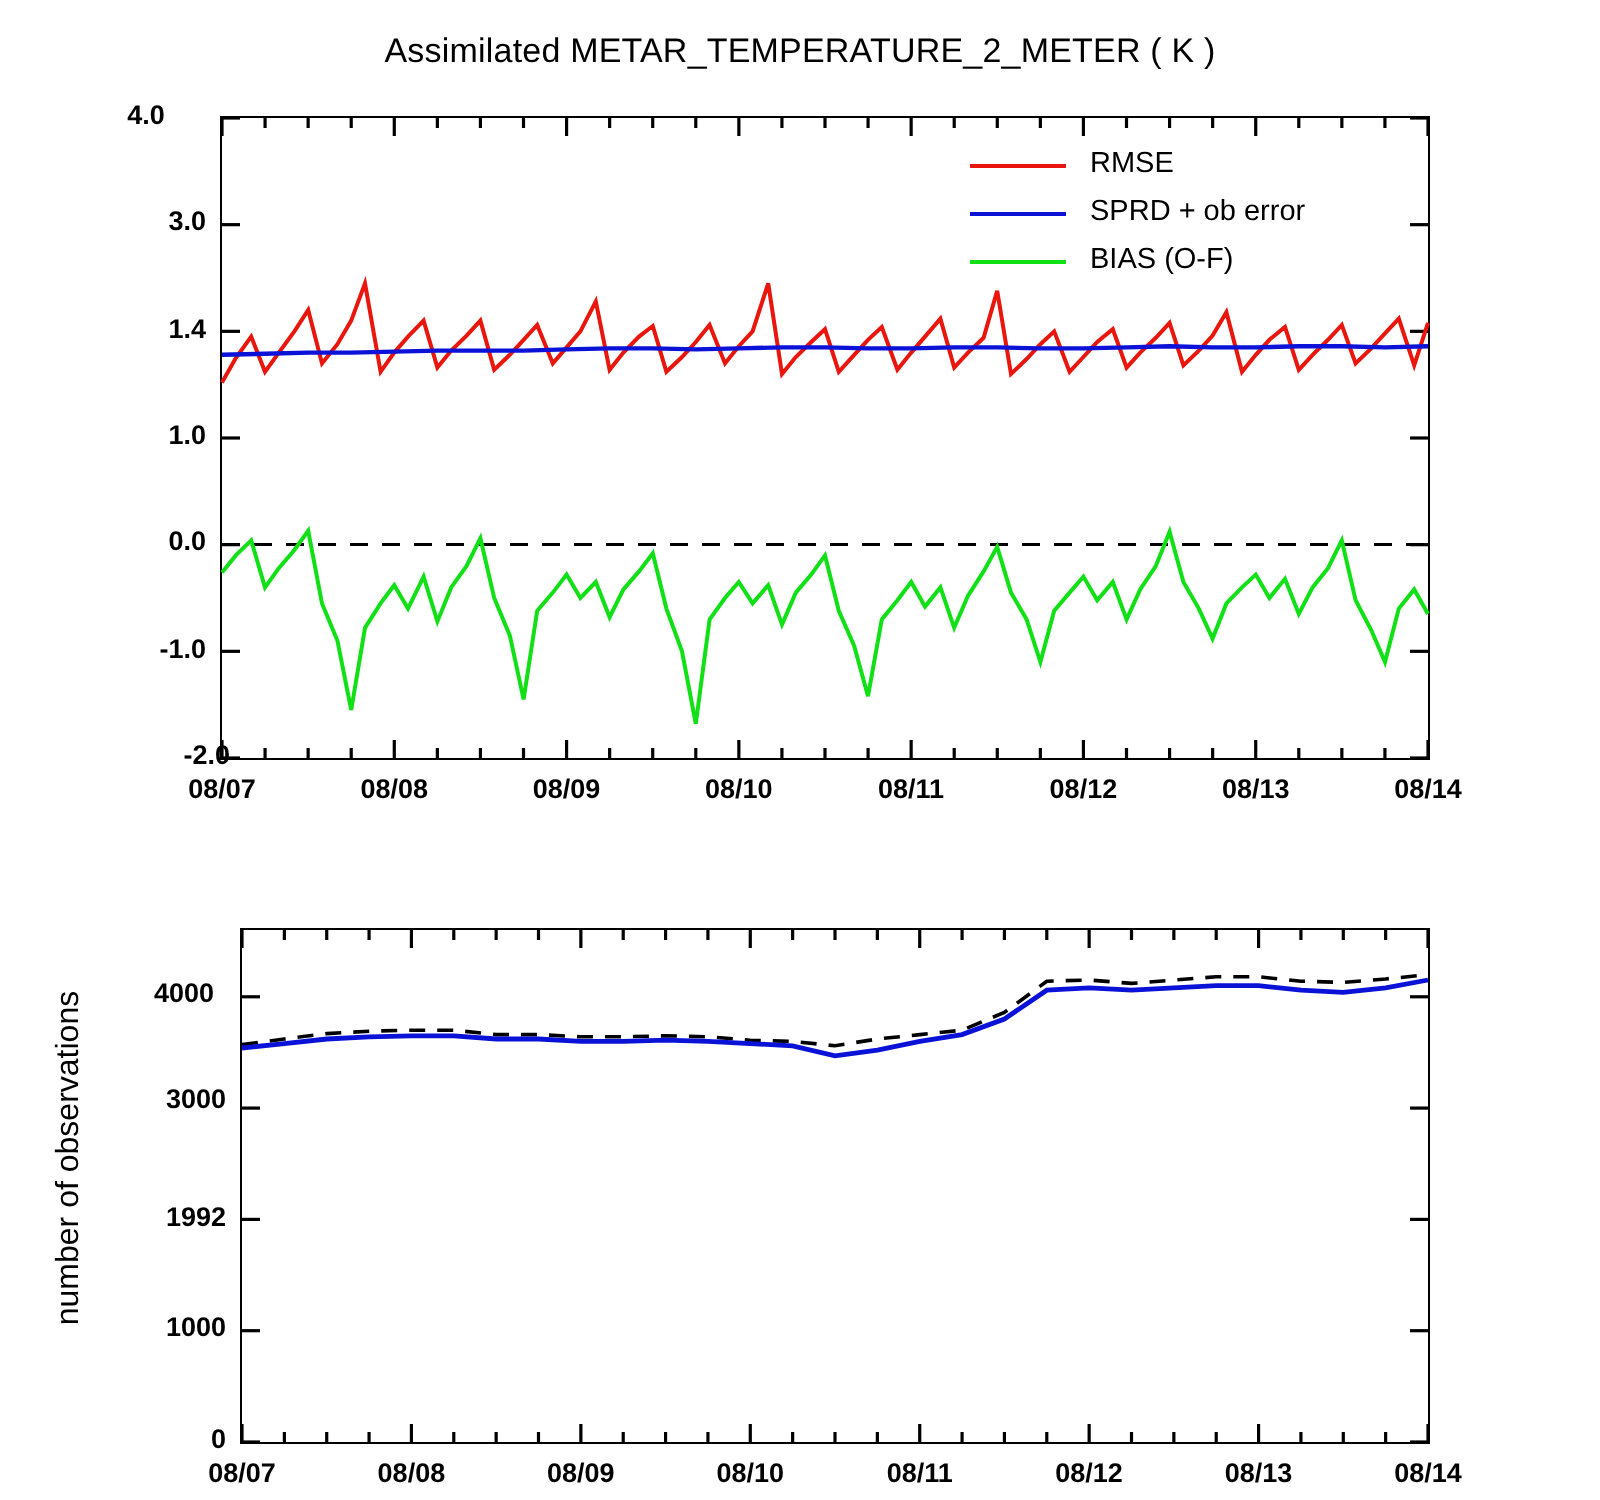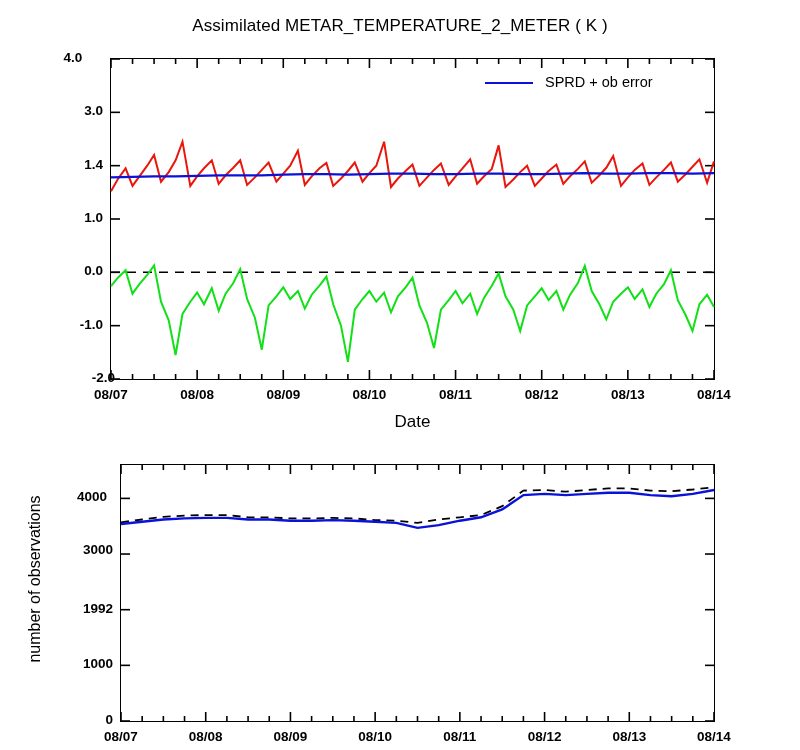--- a/index.html
+++ b/index.html
@@ -234,26 +234,33 @@
 
     <div class="tick-label xlab" id="tx0" style="left: 76px; top: 387px;">08/07</div>
     <div class="tick-label xlab" id="tx1" style="left: 162.143px; top: 387px;">08/08</div>
     <div class="tick-label xlab" id="tx2" style="left: 248.286px; top: 387px;">08/09</div>
     <div class="tick-label xlab" id="tx3" style="left: 334.429px; top: 387px;">08/10</div>
     <div class="tick-label xlab" id="tx4" style="left: 420.571px; top: 387px;">08/11</div>
     <div class="tick-label xlab" id="tx5" style="left: 506.714px; top: 387px;">08/12</div>
     <div class="tick-label xlab" id="tx6" style="left: 592.857px; top: 387px;">08/13</div>
     <div class="tick-label xlab" id="tx7" style="left: 679px; top: 387px;">08/14</div>
 
-    <div class="axis-title" id="xaxis-title-top">Date</div>
 
     <div id="legend">
+      <div class="legend-row">
+        <div class="legend-swatch" id="lsw0" style="background: rgb(232, 22, 12);"></div>
+        <div class="legend-text">RMSE</div>
+      </div>
       <div class="legend-row">
         <div class="legend-swatch" id="lsw1" style="background: rgb(10, 18, 216);"></div>
         <div class="legend-text">SPRD + ob error</div>
+      </div>
+      <div class="legend-row">
+        <div class="legend-swatch" id="lsw2" style="background: rgb(18, 224, 23);"></div>
+        <div class="legend-text">BIAS (O-F)</div>
       </div>
     </div>
   </div>
 
   <div class="panel" id="bottom-panel">
 
     <div id="bottom-frame"></div>
 
     <svg class="plot-svg" width="800" height="300">
       <g id="bot-ticks" stroke="#000" stroke-width="1.6">

